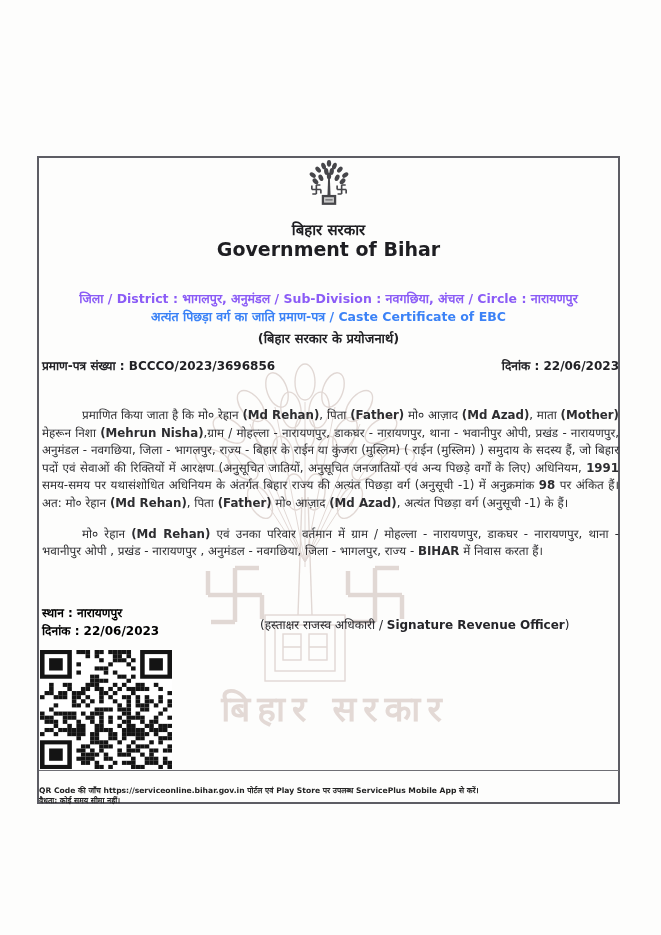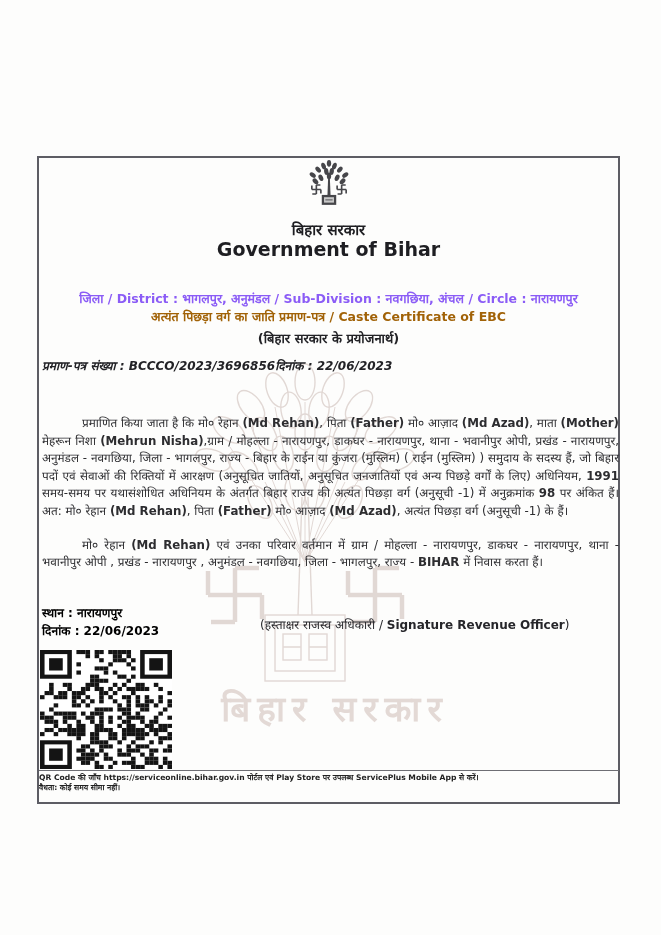--- a/index.html
+++ b/index.html
@@ -24,40 +24,40 @@
   }
   .abs{position:absolute;z-index:2;}
   .centered{left:37px;width:583px;text-align:center;}
   .bold{font-weight:700;}
   
   .logo{left:301px;top:157px;width:56px;height:56px;}
   .org-hi{top:219px;font-size:15px;color:#1e1e22;}
   .org-en{top:238px;font-size:19px;color:#1e1e22;}
   .form-line{top:260px;font-size:13.5px;color:#1e1e22;}
   .district-line{top:290px;font-size:12.5px;color:#8b5cf6;}
-  .cert-title{top:308px;font-size:12.5px;color:#a16207;}
+  .cert-title{top:308px;font-size:12.5px;color:#3b82f6;}
   .purpose{top:329px;font-size:13px;color:#222226;}
   
   .meta-row{
-    left:42px;top:357px;width:577px;display:flex;
-    font-size:12px;font-weight:700;color:#222226;font-style:italic;
+    left:42px;top:357px;width:577px;display:flex;justify-content:space-between;
+    font-size:12px;font-weight:700;color:#222226;
   }
   
   .body-text{left:42px;top:399px;width:577px;font-size:11.8px;line-height:17.6px;
     text-align:justify;color:#2d2d30;}
-  .para{text-indent:40px;margin:16px 0 13px 0;}
+  .para{text-indent:40px;margin:8px 0 13px 0;}
   
   .place-date{left:42px;top:604px;font-size:12px;font-weight:700;line-height:18px;color:#000000;}
   .signature{left:260px;top:616px;width:358px;text-align:left;font-size:12px;color:#26262a;}
   
   .qr{left:40px;top:650px;width:132px;height:119px;background:#fff;}
   
   .footer{
     left:39px;top:770px;width:580px;border-top:1.5px solid #6e6e74;
-    padding-top:2px;font-size:7.6px;font-weight:700;line-height:10px;color:#222;
+    padding-top:15px;font-size:7.6px;font-weight:700;line-height:10px;color:#222;
   }
 </style>
 </head>
 <body>
 
 <div class="page">
 
   <div class="wm">
     <svg viewBox="0 0 330 330">
       <g stroke="#ddd2ce" fill="none" stroke-width="1.4" opacity="0.85">

